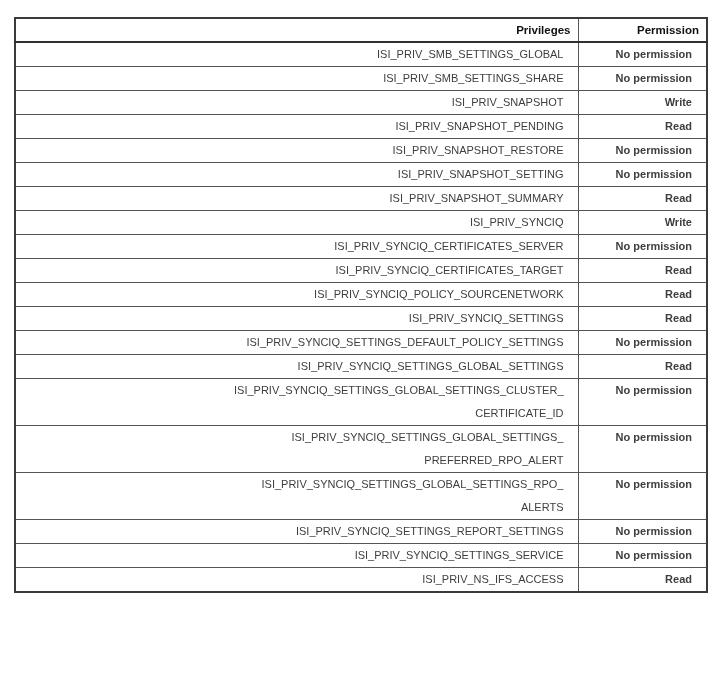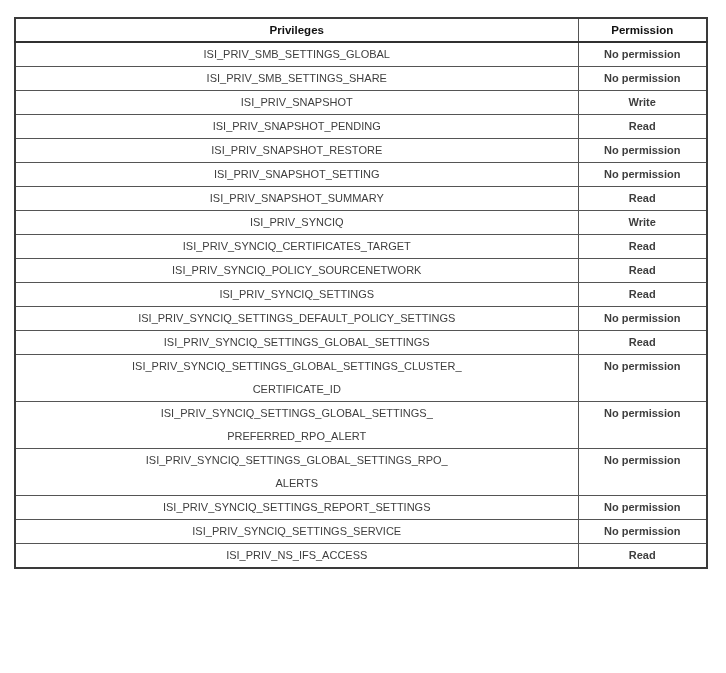--- a/index.html
+++ b/index.html
@@ -23,36 +23,36 @@
     width: 692px;
     border-collapse: collapse;
     table-layout: fixed;
     border: 2px solid #3a3a3a;
   }
   col.col-priv { width: 563px; }
   col.col-perm { width: 129px; }
   th, td {
     border: 1px solid #555555;
     vertical-align: top;
-    text-align: center;
+    text-align: right;
     overflow: hidden;
   }
   th {
     height: 22px;
     padding: 4px 7px 3px 7px;
     font-size: 11.5px;
     font-weight: bold;
     color: #111111;
     line-height: 15px;
     border-bottom: 2px solid #303030;
     background: #ffffff;
   }
   td {
     height: 23px;
-    padding: 0 7px;
+    padding: 0 14px;
     font-size: 11px;
     color: #3e3e3e;
     line-height: 23px;
     white-space: pre-line;
     background: #ffffff;
   }
   td.perm-cell { line-height: 23px; font-weight: bold; }
 </style>
 </head>
 <body>
@@ -96,20 +96,24 @@
         </tr>
         <tr>
           <td class="priv-cell">ISI_PRIV_SNAPSHOT_SUMMARY</td>
           <td class="perm-cell">Read</td>
         </tr>
         <tr>
           <td class="priv-cell">ISI_PRIV_SYNCIQ</td>
           <td class="perm-cell">Write</td>
         </tr>
         <tr>
+          <td class="priv-cell">ISI_PRIV_SYNCIQ_CERTIFICATES_SERVER</td>
+          <td class="perm-cell">No permission</td>
+        </tr>
+        <tr>
           <td class="priv-cell">ISI_PRIV_SYNCIQ_CERTIFICATES_TARGET</td>
           <td class="perm-cell">Read</td>
         </tr>
         <tr>
           <td class="priv-cell">ISI_PRIV_SYNCIQ_POLICY_SOURCENETWORK</td>
           <td class="perm-cell">Read</td>
         </tr>
         <tr>
           <td class="priv-cell">ISI_PRIV_SYNCIQ_SETTINGS</td>
           <td class="perm-cell">Read</td>

